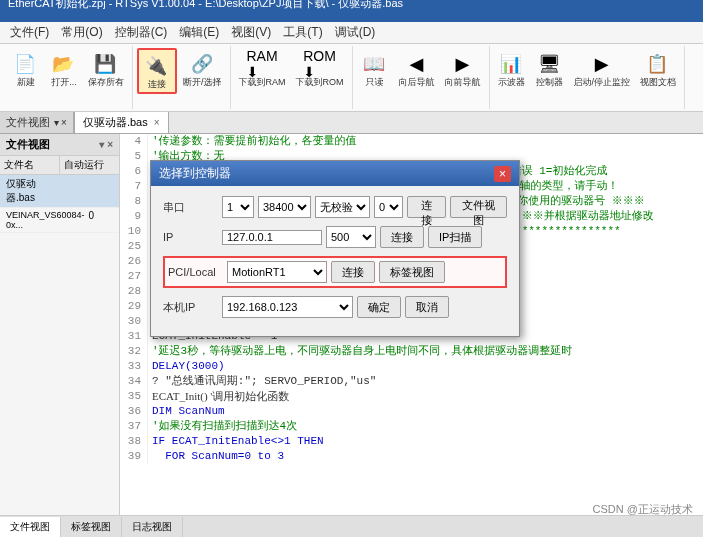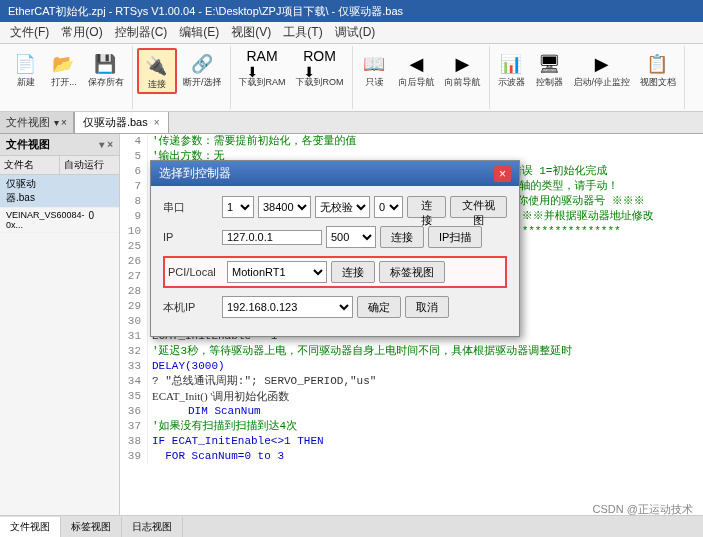--- a/index.html
+++ b/index.html
@@ -2,24 +2,24 @@
 <html><head>
   <meta charset="utf-8">
   <style>
     * { box-sizing: border-box; margin: 0; padding: 0; }
     body { font-family: 'SimSun', 'Microsoft YaHei', sans-serif; font-size: 12px; background: #f0f0f0; width: 703px; height: 537px; overflow: hidden; }
 
     
     .title-bar {
       background: #2b5fa5;
       color: white;
-      padding: 4px 8px;
-      font-size: 11px;
-      display: flex;
-      align-items: flex-start;
+      padding: 11px 8px;
+      font-size: 11px;
+      display: flex;
+      align-items: flex-end;
       height: 22px;
     }
 
     
     .menu-bar {
       background: #f5f5f5;
       border-bottom: 1px solid #ccc;
       display: flex;
       align-items: center;
       padding: 2px 4px;
@@ -431,21 +431,21 @@
           <div class="code-line"><span class="line-num">26</span><span style="color: rgb(0, 0, 204);">GLOBAL CONST BusAxis_Start = 0</span></div>
           <div class="code-line"><span class="line-num">27</span><span style="color: rgb(0, 128, 0);">'总线驱动器起始IO5</span></div>
           <div class="code-line"><span class="line-num">28</span><span style="color: rgb(0, 0, 204);">GLOBAL CONST BusStartIoNum=128</span></div>
           <div class="code-line"><span class="line-num">29</span><span style="color: rgb(0, 128, 0);">'总线初始化状态 -1=未进行 0=初始化错误 1=初始化完成</span></div>
           <div class="code-line"><span class="line-num">30</span><span style="color: rgb(0, 0, 204);">GLOBAL ECAT_InitEnable</span></div>
           <div class="code-line"><span class="line-num">31</span><span style="color: rgb(51, 51, 51);">ECAT_InitEnable = 1</span></div>
           <div class="code-line"><span class="line-num">32</span><span style="color: rgb(0, 128, 0);">'延迟3秒，等待驱动器上电，不同驱动器自身上电时间不同，具体根据驱动器调整延时</span></div>
           <div class="code-line"><span class="line-num">33</span><span style="color: rgb(0, 0, 204);">DELAY(3000)</span></div>
           <div class="code-line"><span class="line-num">34</span><span style="color: rgb(51, 51, 51);">? "总线通讯周期:"; SERVO_PERIOD,"us"</span></div>
           <div class="code-line"><span class="line-num">35</span><span style="color: rgb(51, 51, 51); font-family: Liberation Serif, serif;">ECAT_Init() '调用初始化函数</span></div>
-          <div class="code-line"><span class="line-num">36</span><span style="color: rgb(0, 0, 204); margin-left: 36px;">DIM ScanNum</span></div>
+          <div class="code-line"><span class="line-num">36</span><span style="color: rgb(0, 0, 204);">DIM ScanNum</span></div>
           <div class="code-line"><span class="line-num">37</span><span style="color: rgb(0, 128, 0);">'如果没有扫描到扫描到达4次</span></div>
           <div class="code-line"><span class="line-num">38</span><span style="color: rgb(0, 0, 204);">IF ECAT_InitEnable&lt;&gt;1 THEN</span></div>
           <div class="code-line"><span class="line-num">39</span><span style="color: rgb(0, 0, 204);">  FOR ScanNum=0 to 3</span></div>
         </div>
     </div>
   </div>
 
   <div class="status-bar">
     <div class="status-tab active">文件视图</div>
     <div class="status-tab">标签视图</div>

